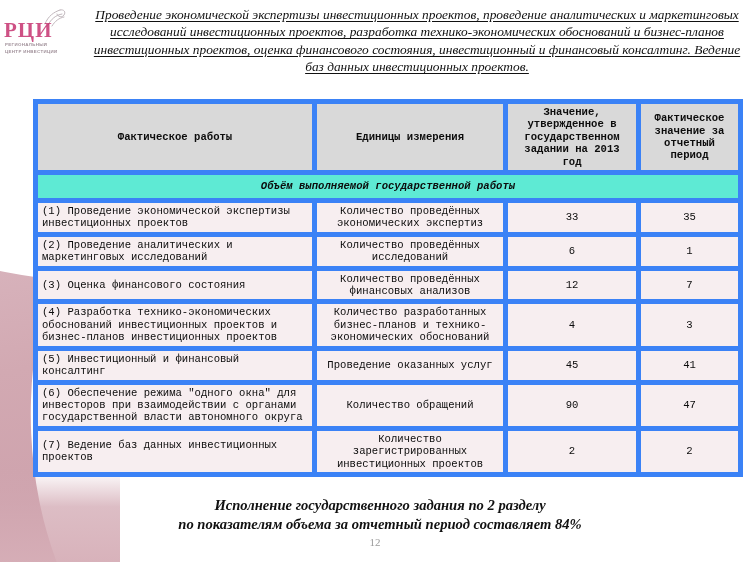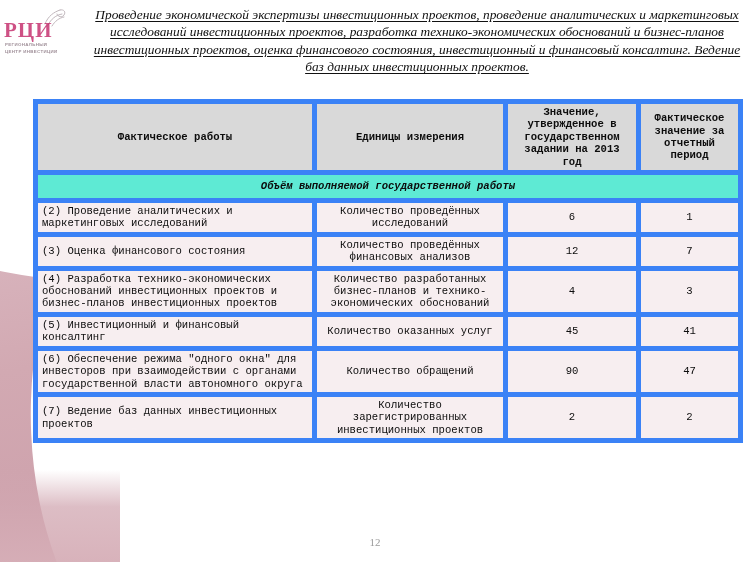--- a/index.html
+++ b/index.html
@@ -244,55 +244,65 @@
           <th>Значение, утвержденное в государственном задании на 2013 год</th>
           <th>Фактическое значение за отчетный период</th>
         </tr>
       </thead>
       <tbody>
         <tr>
           <td class="section" colspan="4">Объём выполняемой государственной работы</td>
         </tr>
 
         <tr>
+          <td class="name">(1) Проведение экономической экспертизы инвестиционных проектов</td>
+          <td class="unit">Количество проведённых экономических экспертиз</td>
+          <td class="num">33</td>
+          <td class="num">35</td>
+        </tr>
+        <tr>
           <td class="name">(2) Проведение аналитических и маркетинговых исследований</td>
           <td class="unit">Количество проведённых исследований</td>
           <td class="num">6</td>
           <td class="num">1</td>
         </tr>
         <tr>
           <td class="name">(3) Оценка финансового состояния</td>
           <td class="unit">Количество проведённых финансовых анализов</td>
           <td class="num">12</td>
           <td class="num">7</td>
         </tr>
         <tr>
           <td class="name">(4) Разработка технико-экономических обоснований инвестиционных проектов и бизнес-планов инвестиционных проектов</td>
           <td class="unit">Количество разработанных бизнес-планов и технико-экономических обоснований</td>
           <td class="num">4</td>
           <td class="num">3</td>
         </tr>
         <tr>
           <td class="name">(5) Инвестиционный и финансовый консалтинг</td>
-          <td class="unit">Количество оказанных услуг</td>
+          <td class="unit">Проведение оказанных услуг</td>
           <td class="num">45</td>
           <td class="num">41</td>
         </tr>
         <tr>
           <td class="name">(6) Обеспечение режима "одного окна" для инвесторов при взаимодействии с органами государственной власти автономного округа</td>
           <td class="unit">Количество обращений</td>
           <td class="num">90</td>
           <td class="num">47</td>
         </tr>
         <tr>
           <td class="name">(7) Ведение баз данных инвестиционных проектов</td>
           <td class="unit">Количество зарегистрированных инвестиционных проектов</td>
           <td class="num">2</td>
           <td class="num">2</td>
         </tr>
       </tbody>
     </table>
   </div>
 
+  <div class="footer">
+    <div>Исполнение государственного задания по 2 разделу</div>
+    <div>по показателям объема за отчетный период составляет 84%</div>
+  </div>
 
   <div class="pagenum">12</div>
 
 </div>
 
 </body></html>

